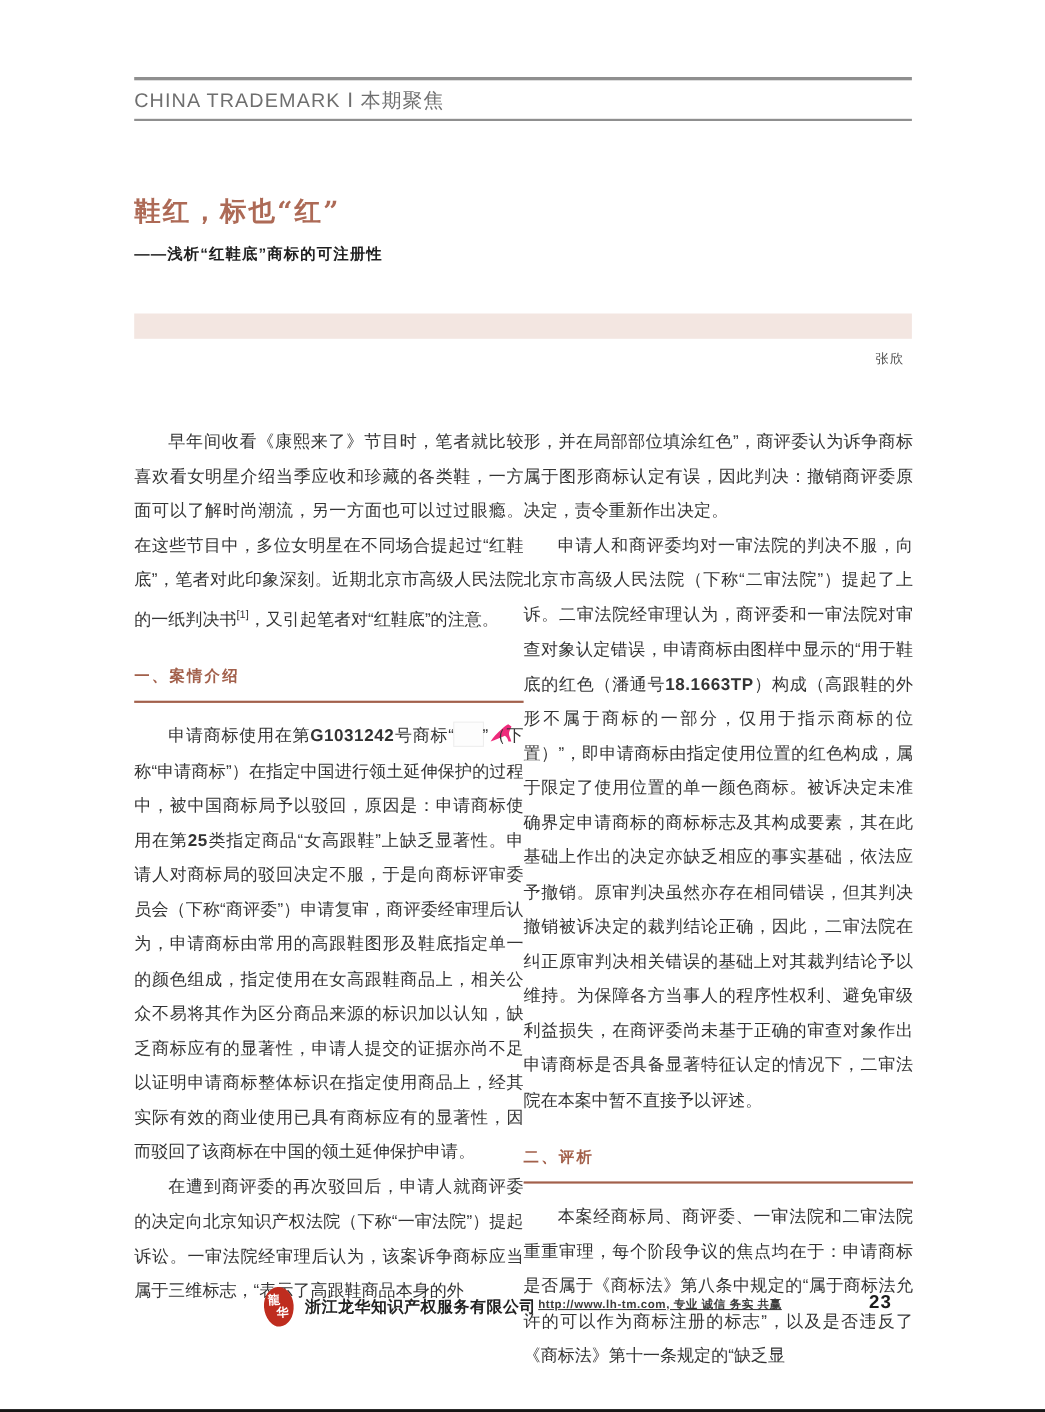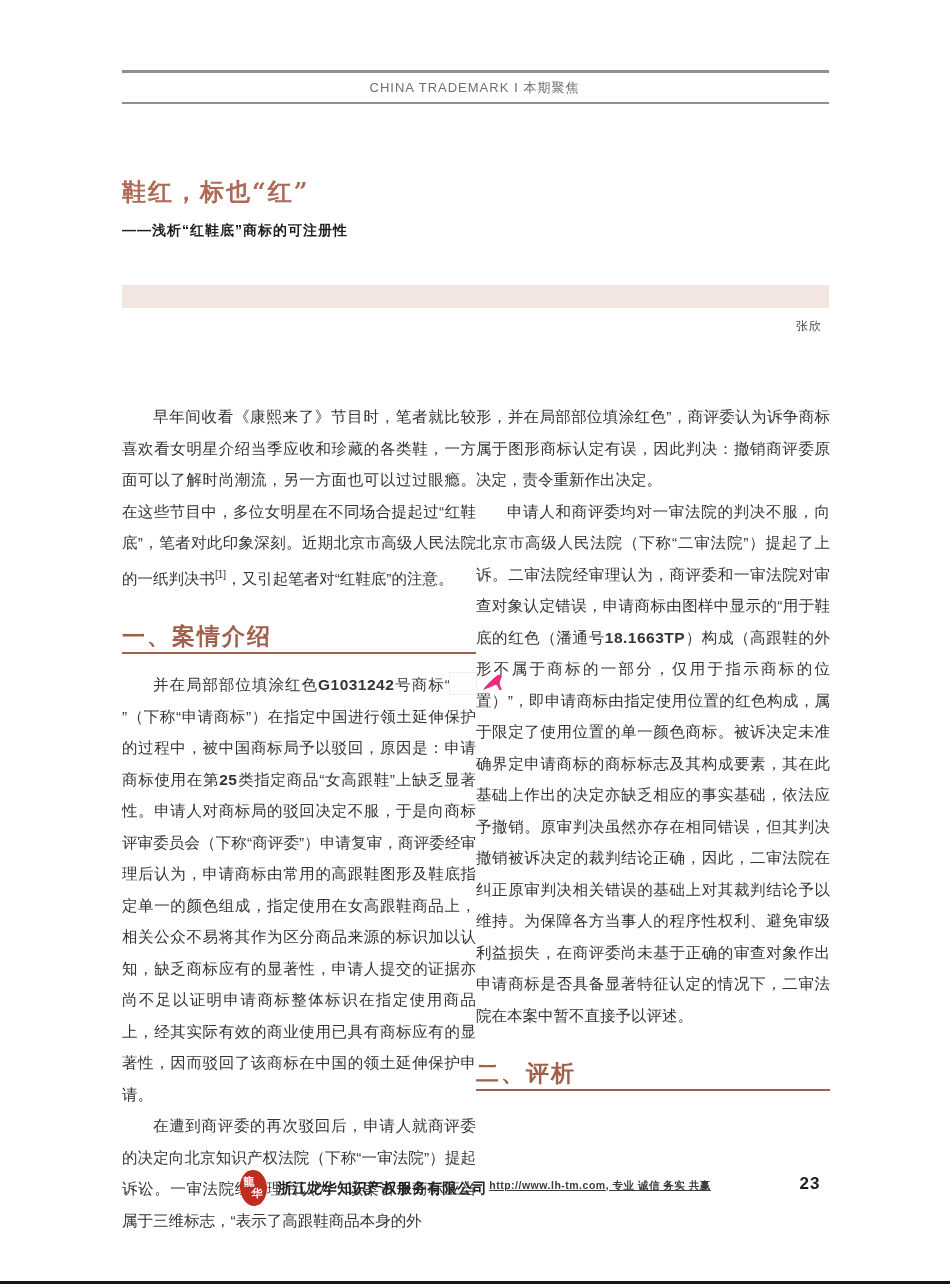--- a/index.html
+++ b/index.html
@@ -9,22 +9,22 @@
     background:#ffffff;
     margin:0 auto;
     font-family:"Liberation Sans","DejaVu Sans",sans-serif;
     color:#333;
     overflow:hidden;
   }
   
   .header{position:absolute;left:122px;top:70px;width:707px;}
   .hrule-top{height:3px;background:#8f8f8f;}
   .header-label{
-    text-align:center;
-    font-size:13px;color:#6f6f6f;
+    text-align:left;
+    font-size:18px;color:#6f6f6f;
     letter-spacing:1px;
     padding:6px 2px 5px 0;
   }
   .hrule-bottom{height:2px;background:#8f8f8f;}
   
   .title-block{position:absolute;left:122px;top:176px;width:707px;}
   .main-title{
     font-family:"DejaVu Serif","Liberation Serif",serif;
     font-weight:bold;
     font-size:24px;
@@ -43,39 +43,40 @@
     background:#f3e6e1;
   }
   .author{
     position:absolute;left:122px;top:318px;width:700px;
     text-align:right;
     font-size:12px;color:#4a4a4a;
     letter-spacing:1px;
   }
   
   .columns{
-    position:absolute;left:122px;top:401px;width:708px;
+    position:absolute;left:122px;top:386px;width:708px;
     display:flex;
   }
   .col{flex:1;min-width:0;}
   .col p{
     margin:0;
     font-size:15.5px;
     line-height:31.5px;
     text-align:justify;
     color:#343434;
   }
   .col p.indent{text-indent:2em;}
   .num{font-weight:bold;letter-spacing:0.5px;}
   sup.fnote{font-size:10px;color:#343434;}
   .section-h{
     margin:27px 0 0 0;
+    padding-bottom:13px;
     border-bottom:2px solid #a2604b;
     color:#a2604b;
-    font-size:23px;
+    font-size:14px;
     font-weight:bold;
     font-family:Liberation Mono, monospace;
     letter-spacing:2px;
   }
   .after-h{margin-top:15px !important;}
   
   .shoe-mark{
     display:inline-block;
     width:26px;height:21px;
     vertical-align:-4px;
@@ -107,21 +108,21 @@
     font-size:14.5px;font-weight:bold;color:#222;
     letter-spacing:0.5px;
   }
   .tagline{
     font-size:10.5px;font-weight:bold;color:#3c3c3c;
     letter-spacing:0.5px;
     text-decoration:underline;
   }
   .page-number{
     position:absolute;left:790px;top:1174px;width:40px;
-    text-align:center;
+    text-align:left;
     font-size:17px;font-weight:bold;color:#1c1c1c;
     letter-spacing:1px;
   }
   .bottom-rule{
     position:absolute;left:0;bottom:0;width:950px;height:3px;
     background:#161616;
   }
 </style>
 </head>
 <body>
@@ -141,34 +142,35 @@
   <div class="pink-band"></div>
   <div class="author">张欣</div>
 
   <div class="columns">
 
     <div class="col">
       <p class="indent"><span>早年间收看《康熙来了》节目时，笔者就比较喜欢看女明星介绍当季应收和珍藏的各类鞋，一方面可以了解时尚潮流，另一方面也可以过过眼瘾。在这些节目中，多位女明星在不同场合提起过“红鞋底”，笔者对此印象深刻。近期北京市高级人民法院的一纸判决书</span><sup class="fnote">[1]</sup><span>，又引起笔者对“红鞋底”的注意。</span></p>
 
       <div class="section-h">一、案情介绍</div>
 
-      <p class="indent after-h"><span>并在局部部位填涂红色</span><span class="num">G1031242</span><span>号商标“</span><span class="shoe-mark"><svg width="26" height="21" viewBox="0 0 26 21" xmlns="http://www.w3.org/2000/svg">
+      <p class="indent after-h"><span>申请商标使用在第</span><span class="num">G1031242</span><span>号商标“</span><span class="shoe-mark"><svg width="26" height="21" viewBox="0 0 26 21" xmlns="http://www.w3.org/2000/svg">
               <path d="M2 17 C4 13.5 8 9.5 12.5 5.5 C14.5 3.7 16.5 2.2 18 1.5 L21 3.5 C20 6 18.5 8.5 18.7 10.5 C18.9 12.5 20.2 14 20.8 17 L18.2 17 C17.6 14.5 16.6 12.6 15 11.8 C11 13.4 6.2 15.5 2 17 Z" fill="#ee2a7b"></path>
             </svg></span><span>”（下称“申请商标”）在指定中国进行领土延伸保护的过程中，被中国商标局予以驳回，原因是：申请商标使用在第</span><span class="num">25</span><span>类指定商品“女高跟鞋”上缺乏显著性。申请人对商标局的驳回决定不服，于是向商标评审委员会（下称“商评委”）申请复审，商评委经审理后认为，申请商标由常用的高跟鞋图形及鞋底指定单一的颜色组成，指定使用在女高跟鞋商品上，相关公众不易将其作为区分商品来源的标识加以认知，缺乏商标应有的显著性，申请人提交的证据亦尚不足以证明申请商标整体标识在指定使用商品上，经其实际有效的商业使用已具有商标应有的显著性，因而驳回了该商标在中国的领土延伸保护申请。</span></p>
 
       <p class="indent">在遭到商评委的再次驳回后，申请人就商评委的决定向北京知识产权法院（下称“一审法院”）提起诉讼。一审法院经审理后认为，该案诉争商标应当属于三维标志，“表示了高跟鞋商品本身的外</p>
     </div>
 
     <div class="col">
       <p>形，并在局部部位填涂红色”，商评委认为诉争商标属于图形商标认定有误，因此判决：撤销商评委原决定，责令重新作出决定。</p>
 
       <p class="indent"><span>申请人和商评委均对一审法院的判决不服，向北京市高级人民法院（下称“二审法院”）提起了上诉。二审法院经审理认为，商评委和一审法院对审查对象认定错误，申请商标由图样中显示的“用于鞋底的红色（潘通号</span><span class="num">18.1663TP</span><span>）构成（高跟鞋的外形不属于商标的一部分，仅用于指示商标的位置）”，即申请商标由指定使用位置的红色构成，属于限定了使用位置的单一颜色商标。被诉决定未准确界定申请商标的商标标志及其构成要素，其在此基础上作出的决定亦缺乏相应的事实基础，依法应予撤销。原审判决虽然亦存在相同错误，但其判决撤销被诉决定的裁判结论正确，因此，二审法院在纠正原审判决相关错误的基础上对其裁判结论予以维持。为保障各方当事人的程序性权利、避免审级利益损失，在商评委尚未基于正确的审查对象作出申请商标是否具备显著特征认定的情况下，二审法院在本案中暂不直接予以评述。</span></p>
 
       <div class="section-h">二、评析</div>
 
+      <p class="indent after-h">本案经商标局、商评委、一审法院和二审法院重重审理，每个阶段争议的焦点均在于：申请商标是否属于《商标法》第八条中规定的“属于商标法允许的可以作为商标注册的标志”，以及是否违反了《商标法》第十一条规定的“缺乏显</p>
     </div>
 
   </div>
 
   <div class="footer">
     <div class="seal">
       <span class="c1">龍</span>
       <span class="c2">华</span>
     </div>
     <div class="footer-text">

